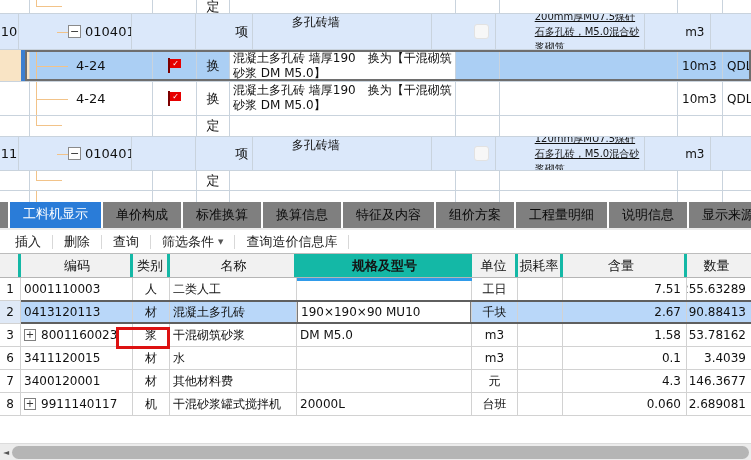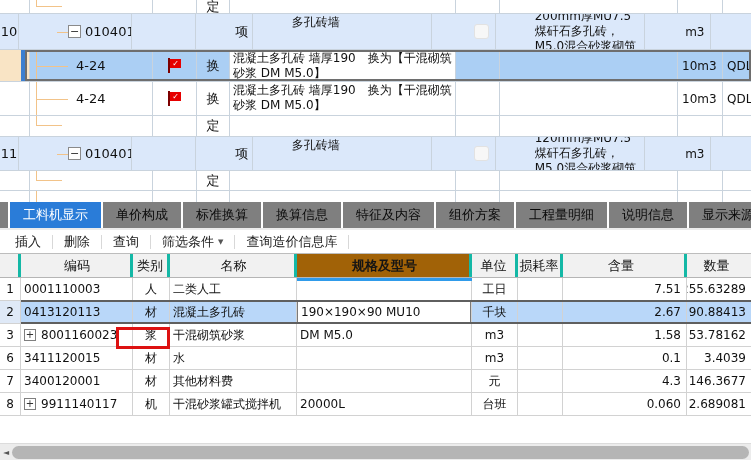--- a/index.html
+++ b/index.html
@@ -11,21 +11,21 @@
   .tg-row { display: flex; border-bottom: 1px solid #c9d3dd; background: #fff; position: relative; }
   .tg-row.blue { background: #dbe8fa; gap: 36px; }
   .tg-row.sel { background: #abcff4; }
   .tc { border-right: 1px solid #c9d3dd; overflow: hidden; position: relative; font-size: 13px; color: #111; display: flex; align-items: center; }
   .c-num   { width: 30px; justify-content: center; }
   .c-code  { width: 123px; }
   .c-flag  { width: 44px; justify-content: center; }
   .c-type  { width: 33px; justify-content: center; }
   .c-name  { width: 226px; font-size: 12px; line-height: 15px; padding: 1px 3px; align-items: flex-start; }
   .c-check { width: 44px; justify-content: center; }
-  .c-spec  { width: 178px; font-size: 12px; line-height: 15px; padding: 1px 3px; }
+  .c-spec  { width: 178px; font-size: 10px; line-height: 15px; padding: 1px 3px; text-decoration: underline; }
   .c-unit  { width: 45px; font-size: 12px; padding-left: 4px; }
   .c-qty   { flex: 1; border-right: none; font-size: 12px; padding-left: 4px; white-space: nowrap; }
   .r0 { height: 14px; } .r1 { height: 36px; } .r2 { height: 32px; }
   .r3 { height: 34px; } .r4 { height: 21px; } .r5 { height: 34px; }
   .r6 { height: 20px; } .r7 { height: 11px; border-bottom: none; }
   
   .tree-v  { position: absolute; left: 6px; top: 0; bottom: 0; width: 1px; background: #f2c389; }
   .tree-h  { position: absolute; left: 6px; top: 50%; width: 32px; height: 1px; background: #f2c389; }
   .tree-h0 { position: absolute; left: 2px; top: 50%; width: 11px; height: 1px; background: #f2c389; }
   .tree-l  { position: absolute; left: 6px; top: 0; width: 26px; height: 50%; border-left: 1px solid #f2c389; border-bottom: 1px solid #f2c389; }
@@ -41,21 +41,21 @@
   .flag { position: relative; width: 15px; height: 15px; }
   .flag .pole { position: absolute; left: 1px; top: 0; width: 2px; height: 15px; background: #7d0000; }
   .flag .cloth { position: absolute; left: 3px; top: 1px; width: 11px; height: 9px; background: #e60000; color: #fff; font-size: 8px; line-height: 9px; text-align: center; font-weight: bold; }
   
   .cbx { width: 15px; height: 15px; background: #f7f7f7; border: 1px solid #e2e2e2; border-radius: 3px; }
 
   
   .tabs { position: absolute; top: 202px; left: 0; width: 751px; height: 28px; background: #7f7f7f; display: flex; padding-left: 8px; border-bottom: 2px solid #ececec; }
   .tab { border-left: 2px solid #fff; padding: 0 13px; font-size: 13px; line-height: 26px; color: #0a0a0a; white-space: nowrap; }
   .tab:last-child { border-right: 2px solid #fff; }
-  .tab.active { background: #2a7cd8; color: #fff; }
+  .tab.active { background: #2a7cd8; color: #fff; font-family: Liberation Mono, monospace; }
 
   
   .tbar { position: absolute; top: 230px; left: 0; width: 601px; height: 23px; background: #fff; display: flex; align-items: center; padding-left: 4px; font-size: 13px; color: #1c1c1c; border-radius: 10px; }
   .titem { padding: 0 11px; white-space: nowrap; }
   .tsep { width: 1px; height: 14px; background: #d8d8d8; }
   .dd-arrow { font-size: 7px; color: #555; margin-left: 4px; vertical-align: 2px; }
 
   
   .bt { position: absolute; top: 253px; left: 0; width: 751px; }
   .bt-head { display: flex; height: 25px; background: #f1f1f1; border-top: 1px solid #bdbdbd; border-bottom: 1px solid #b5b5b5; }
@@ -64,21 +64,21 @@
   .bc { border-right: 1px solid #d2d2d2; border-bottom: 1px solid #d2d2d2; font-size: 12px; color: #111; display: flex; align-items: center; overflow: hidden; white-space: nowrap; }
   .b-num  { width: 21px; justify-content: center; }
   .b-code { width: 112px; padding-left: 3px; }
   .b-cat  { width: 37px; justify-content: center; }
   .b-name { width: 127px; padding-left: 3px; }
   .b-spec { width: 175px; padding-left: 3px; }
   .b-unit { width: 46px; justify-content: center; }
   .b-loss { width: 45px; }
   .b-cont { width: 124px; justify-content: flex-end; padding-right: 5px; }
   .b-qty  { flex: 1; border-right: none; justify-content: flex-end; padding-right: 5px; }
-  .hc.h-spec { background: #a16207; font-weight: bold; }
+  .hc.h-spec { background: #14b8a6; font-weight: bold; }
   .bt-row.sel2 { background: #b9d7f9; }
   .bt-row.sel2 .b-num { background: #dfe9f7; }
   .sel2-outline { position: absolute; left: 21px; right: 0; top: -1px; bottom: 0; border-top: 2px solid #5f5f5f; border-bottom: 2px solid #5f5f5f; pointer-events: none; z-index: 5; }
   .edit-cell { background: #fff; border: 1px solid #7a7a7a; width: 100%; height: 100%; display: flex; align-items: center; padding-left: 3px; }
   .plus-box { display: inline-flex; width: 12px; height: 12px; border: 1px solid #7f7f7f; background: #fff; font-size: 10px; line-height: 10px; align-items: center; justify-content: center; color: #333; margin-right: 5px; flex: none; }
   .spec-highlight { position: absolute; left: 297px; top: 25px; width: 175px; height: 3px; background: #2f9bea; z-index: 6; }
   .red-annot { position: absolute; left: 116px; top: 74px; width: 54px; height: 22px; border: 3px solid #dd1111; z-index: 7; }
 
   
   .hscroll { position: absolute; top: 443px; left: 0; width: 751px; height: 17px; background: #ececec; border-top: 1px solid #dcdcdc; }

